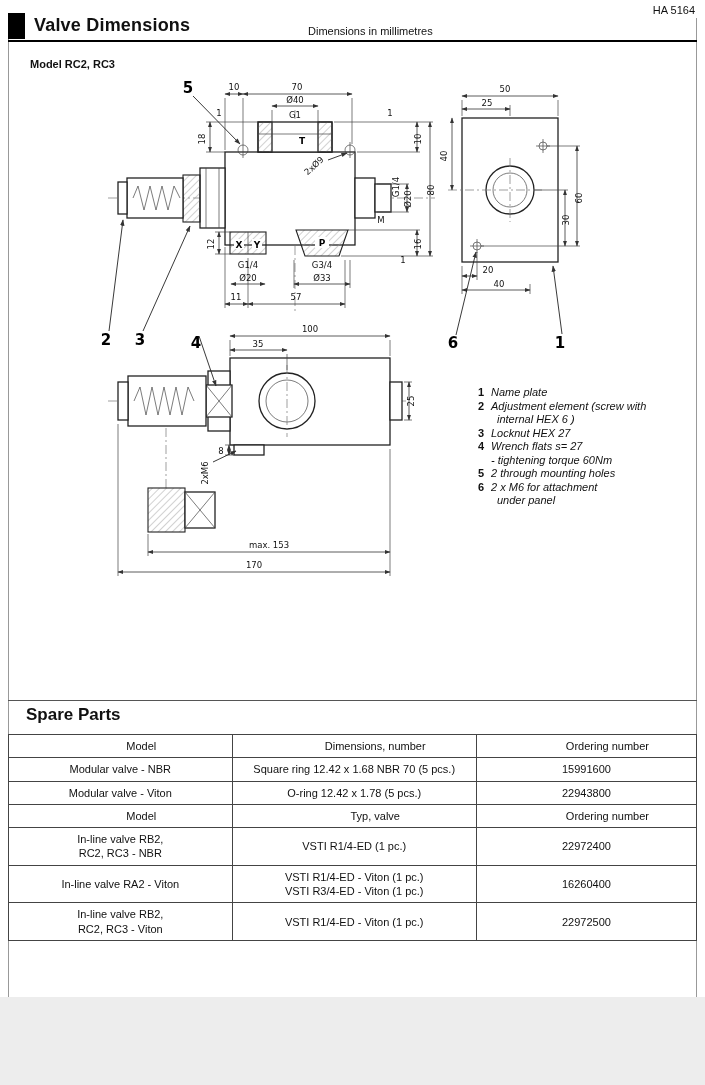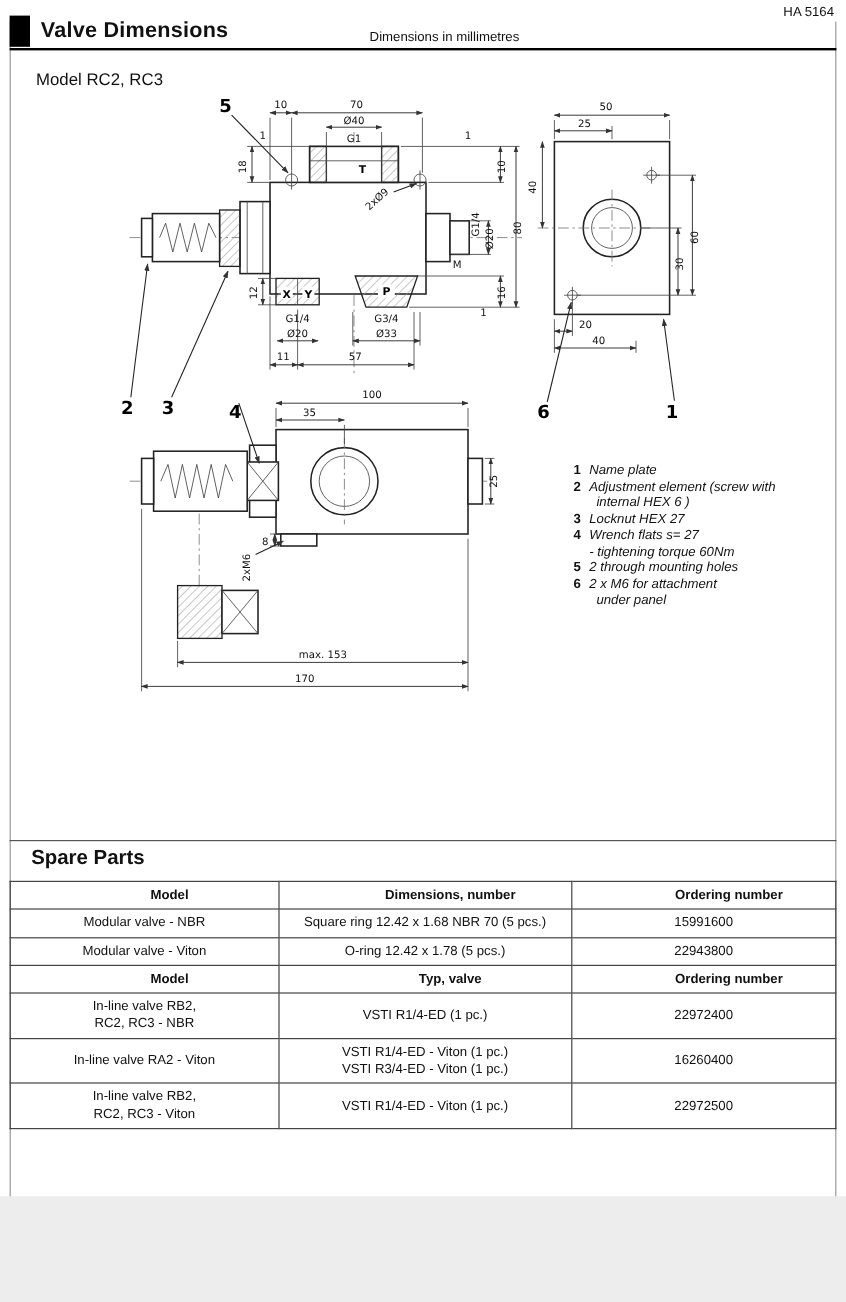--- a/index.html
+++ b/index.html
@@ -9,21 +9,21 @@
     font-family:"Liberation Sans", sans-serif; color:#111; overflow:hidden;
     margin:0 auto;
   }
   .doc-code { position:absolute; top:4px; right:10px; font-size:11px; }
   .frame { position:absolute; left:8px; top:18px; width:689px; height:1022px;
            border-left:1px solid #999; border-right:1px solid #999; pointer-events:none; }
   .title-chip { position:absolute; left:8px; top:13px; width:17px; height:26px; background:#000; }
   .page-title { position:absolute; left:34px; top:15px; font-size:18px; font-weight:bold; letter-spacing:.2px; }
   .title-rule { position:absolute; left:8px; top:40px; width:689px; height:2px; background:#000; }
   .dims-note { position:absolute; left:308px; top:25px; font-size:11px; }
-  .model-line { position:absolute; left:30px; top:58px; font-size:14px; font-weight:normal; }
+  .model-line { position:absolute; left:30px; top:58px; font-size:11px; font-weight:bold; }
 
   .drawing-svg { position:absolute; left:0; top:60px; }
   .ol  { fill:none; stroke:#222; stroke-width:1.3; }
   .olf { fill:#fff; stroke:#222; stroke-width:1.3; }
   .thin{ fill:none; stroke:#444; stroke-width:.7; }
   .dl  { stroke:#333; stroke-width:.8; fill:none; }
   .cl  { stroke:#777; stroke-width:.7; fill:none; stroke-dasharray:9 3 2 3; }
   .hatchf { fill:url(#hatch); stroke:#222; stroke-width:1.1; }
   .ldr { stroke:#222; stroke-width:.9; fill:none; }
   svg text { font-family:"DejaVu Sans", sans-serif; }
@@ -36,21 +36,21 @@
   .legend-num { width:13px; font-weight:bold; flex:none; }
   .legend-lines { flex:1;font-style:italic; }
   .legend-lines .indent { padding-left:6px; }
 
   .section-rule { position:absolute; left:8px; top:700px; width:689px; height:1px; background:#555; }
   .section-title { position:absolute; left:26px; top:705px; font-size:17px; font-weight:bold; }
   .parts-table { position:absolute; left:8px; top:734px; width:689px; border-collapse:collapse;
                  font-size:11px; table-layout:fixed; }
   .parts-table th, .parts-table td { border:1px solid #444; text-align:center; vertical-align:middle;
                  padding:4px 6px; line-height:1.3; }
-  .parts-table th { font-weight:bold;padding-left:48px; }
+  .parts-table th { font-weight:normal;padding-left:48px; }
 
   .footer-bar { position:absolute; left:8px; top:1040px; width:689px; height:5px; background:#000; }
   .logo { position:absolute; right:14px; top:1056px; width:52px; border:1px solid #fff; }
   .logo-row { height:11px; display:flex; align-items:center; justify-content:center;
               color:#fff; font-size:7.5px; font-weight:bold; letter-spacing:1.5px; }
   .logo-argo { background:#4d7c0f; }
   .logo-hytos { background:#004f9e; }
   .page-num { position:absolute; right:3px; top:1058px; font-size:12px; }
 </style>
 </head>

